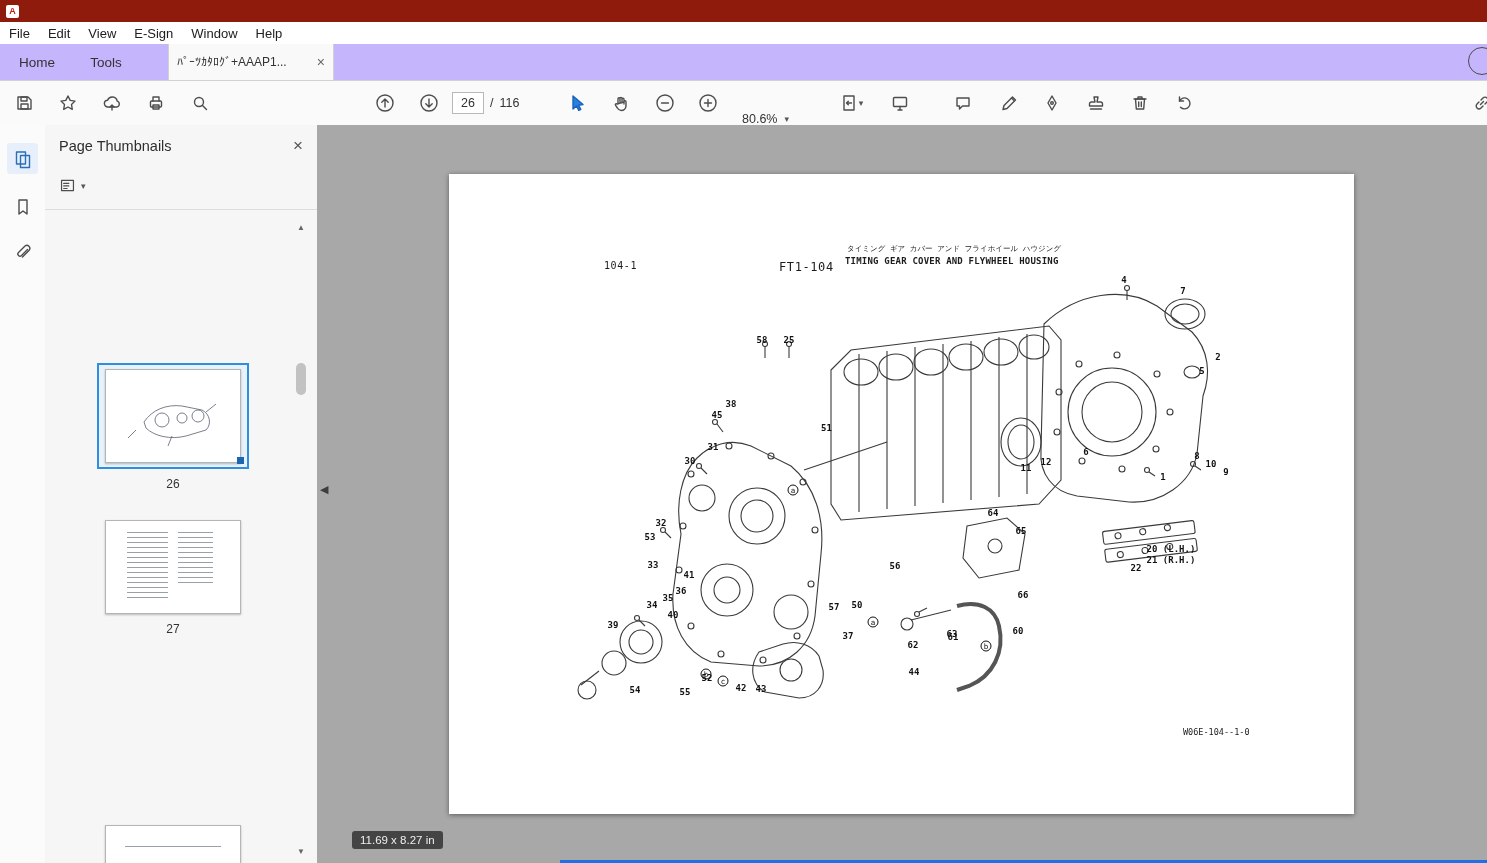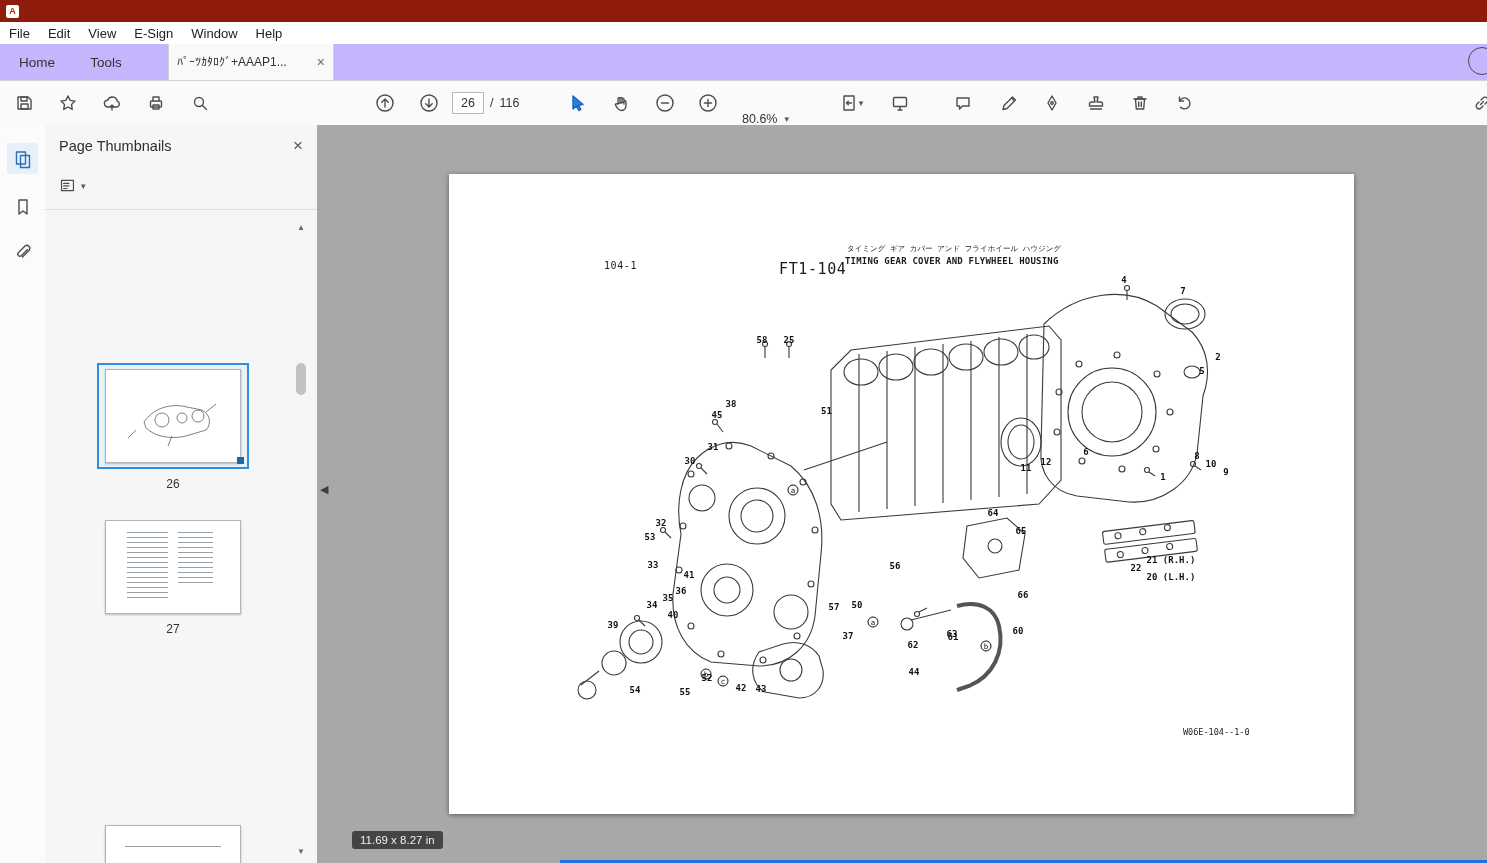--- a/index.html
+++ b/index.html
@@ -57,21 +57,21 @@
   .sb-up,.sb-down{position:absolute;left:0;width:16px;height:14px;display:flex;align-items:center;justify-content:center;font-size:8px;color:#666;}
   .sb-up{top:0;} .sb-down{bottom:0;}
   .sb-thumb{position:absolute;top:143px;height:32px;left:3px;width:10px;background:#c2c2c2;border-radius:6px;}
 
   
   .viewer{position:absolute;left:317px;top:125px;right:0;bottom:0;background:#a8a8a8;}
   .collapse{position:absolute;left:3px;top:358px;font-size:11px;color:#3d3d3d;}
   .page{position:absolute;left:132px;top:49px;width:905px;height:640px;background:#fff;box-shadow:0 1px 5px rgba(0,0,0,.45);}
   .doc-text{position:absolute;font-family:"DejaVu Sans Mono","Liberation Mono",monospace;color:#1c1c1c;white-space:nowrap;}
   #ref104{left:155px;top:86px;font-size:10px;letter-spacing:.6px;}
-  #figcode{left:330px;top:86px;font-size:15px;letter-spacing:.6px;}
+  #figcode{left:330px;top:86px;font-size:12px;letter-spacing:.6px;}
   #title-jp{left:398px;top:70px;font-size:7.5px;}
   #title-en{left:396px;top:82px;font-size:9px;font-weight:bold;letter-spacing:.2px;}
   #drawno{left:734px;top:553px;font-size:8.5px;}
   #diagram-svg{position:absolute;left:0;top:0;width:905px;height:640px;}
   .callout{position:absolute;font-family:"DejaVu Sans Mono","Liberation Mono",monospace;font-size:9px;font-weight:bold;color:#111;transform:translate(-50%,-50%);white-space:nowrap;}
   .callout.circle{border:1px solid #111;border-radius:50%;width:11px;height:11px;display:flex;align-items:center;justify-content:center;font-size:7.5px;font-weight:normal;box-sizing:border-box;}
   .tooltip{position:absolute;left:35px;top:706px;background:rgba(60,60,60,.92);color:#eee;font-size:11.5px;padding:3px 8px;border-radius:3px;}
   .taskbar-line{position:absolute;left:243px;right:0;bottom:0;height:3px;background:#1f6fe5;}
 </style>
 </head>
@@ -420,21 +420,21 @@
       <span class="doc-text" id="drawno">W06E-104--1-0</span>
       <div id="callouts">
           <span class="callout" style="left: 313px; top: 166px;">58</span>
           <span class="callout" style="left: 340px; top: 166px;">25</span>
           <span class="callout" style="left: 675px; top: 106px;">4</span>
           <span class="callout" style="left: 734px; top: 117px;">7</span>
           <span class="callout" style="left: 769px; top: 183px;">2</span>
           <span class="callout" style="left: 753px; top: 197px;">5</span>
           <span class="callout" style="left: 268px; top: 241px;">45</span>
           <span class="callout" style="left: 282px; top: 230px;">38</span>
-          <span class="callout" style="left: 362px; top: 237px; padding-left: 31px;">51</span>
+          <span class="callout" style="left: 362px; top: 254px; padding-left: 31px;">51</span>
           <span class="callout" style="left: 264px; top: 273px;">31</span>
           <span class="callout" style="left: 241px; top: 287px;">30</span>
           <span class="callout" style="left: 637px; top: 278px;">6</span>
           <span class="callout" style="left: 577px; top: 294px;">11</span>
           <span class="callout" style="left: 597px; top: 288px;">12</span>
           <span class="callout" style="left: 748px; top: 282px;">8</span>
           <span class="callout" style="left: 762px; top: 290px;">10</span>
           <span class="callout" style="left: 777px; top: 298px;">9</span>
           <span class="callout" style="left: 714px; top: 303px;">1</span>
           <span class="callout" style="left: 212px; top: 349px;">32</span>
@@ -457,21 +457,21 @@
           <span class="callout" style="left: 446px; top: 392px; text-align: center;">56</span>
           <span class="callout" style="left: 544px; top: 339px;">64</span>
           <span class="callout" style="left: 572px; top: 357px;">65</span>
           <span class="callout" style="left: 574px; top: 421px;">66</span>
           <span class="callout" style="left: 569px; top: 457px;">60</span>
           <span class="callout" style="left: 503px; top: 460px;">63</span>
           <span class="callout" style="left: 486px; top: 463px; padding-left: 36px;">61</span>
           <span class="callout" style="left: 464px; top: 471px;">62</span>
           <span class="callout" style="left: 465px; top: 498px;">44</span>
           <span class="callout" style="left: 687px; top: 394px;">22</span>
-          <span class="callout" style="left: 722px; top: 375px; margin-top: 28px;">20 (L.H.)</span>
+          <span class="callout" style="left: 722px; top: 375px;">20 (L.H.)</span>
           <span class="callout" style="left: 722px; top: 386px;">21 (R.H.)</span>
           <span class="callout circle" style="left: 344px; top: 316px;">a</span>
           <span class="callout circle" style="left: 424px; top: 448px;">a</span>
           <span class="callout circle" style="left: 537px; top: 472px;">b</span>
           <span class="callout circle" style="left: 257px; top: 500px;">b</span>
           <span class="callout circle" style="left: 274px; top: 507px;">c</span>
         </div>
     </div>
 
     <span class="tooltip">11.69 x 8.27 in</span>

